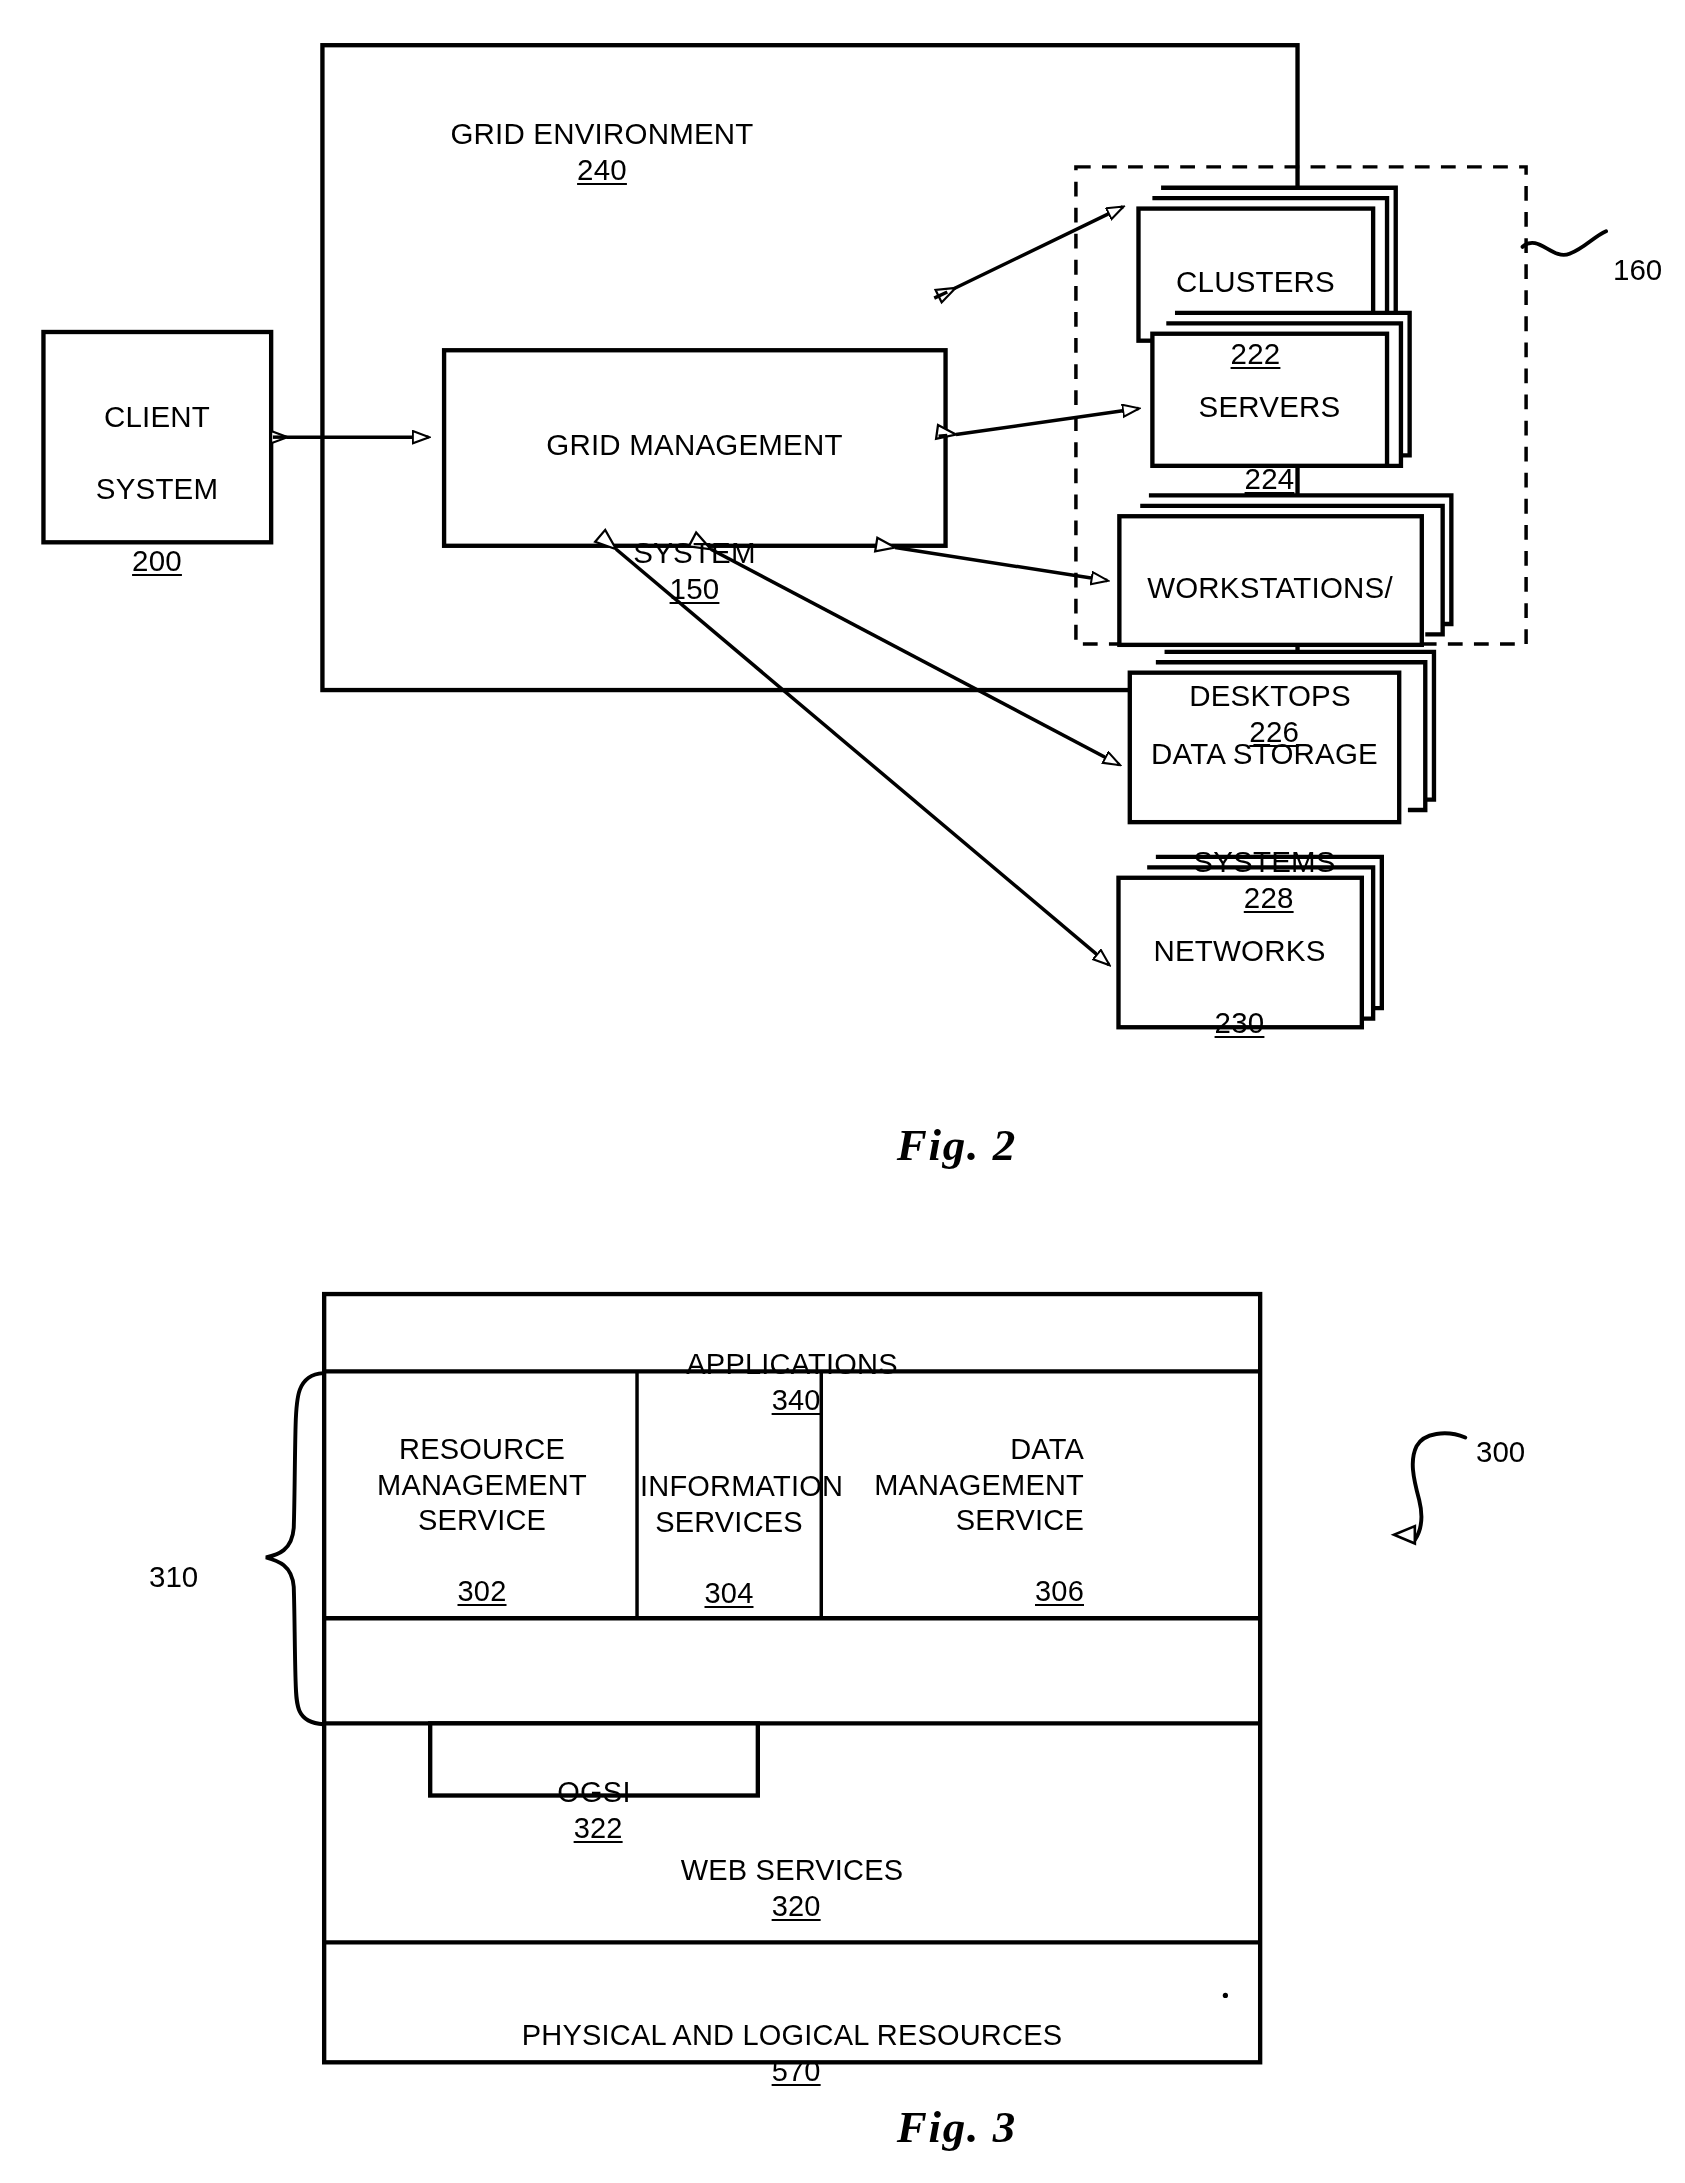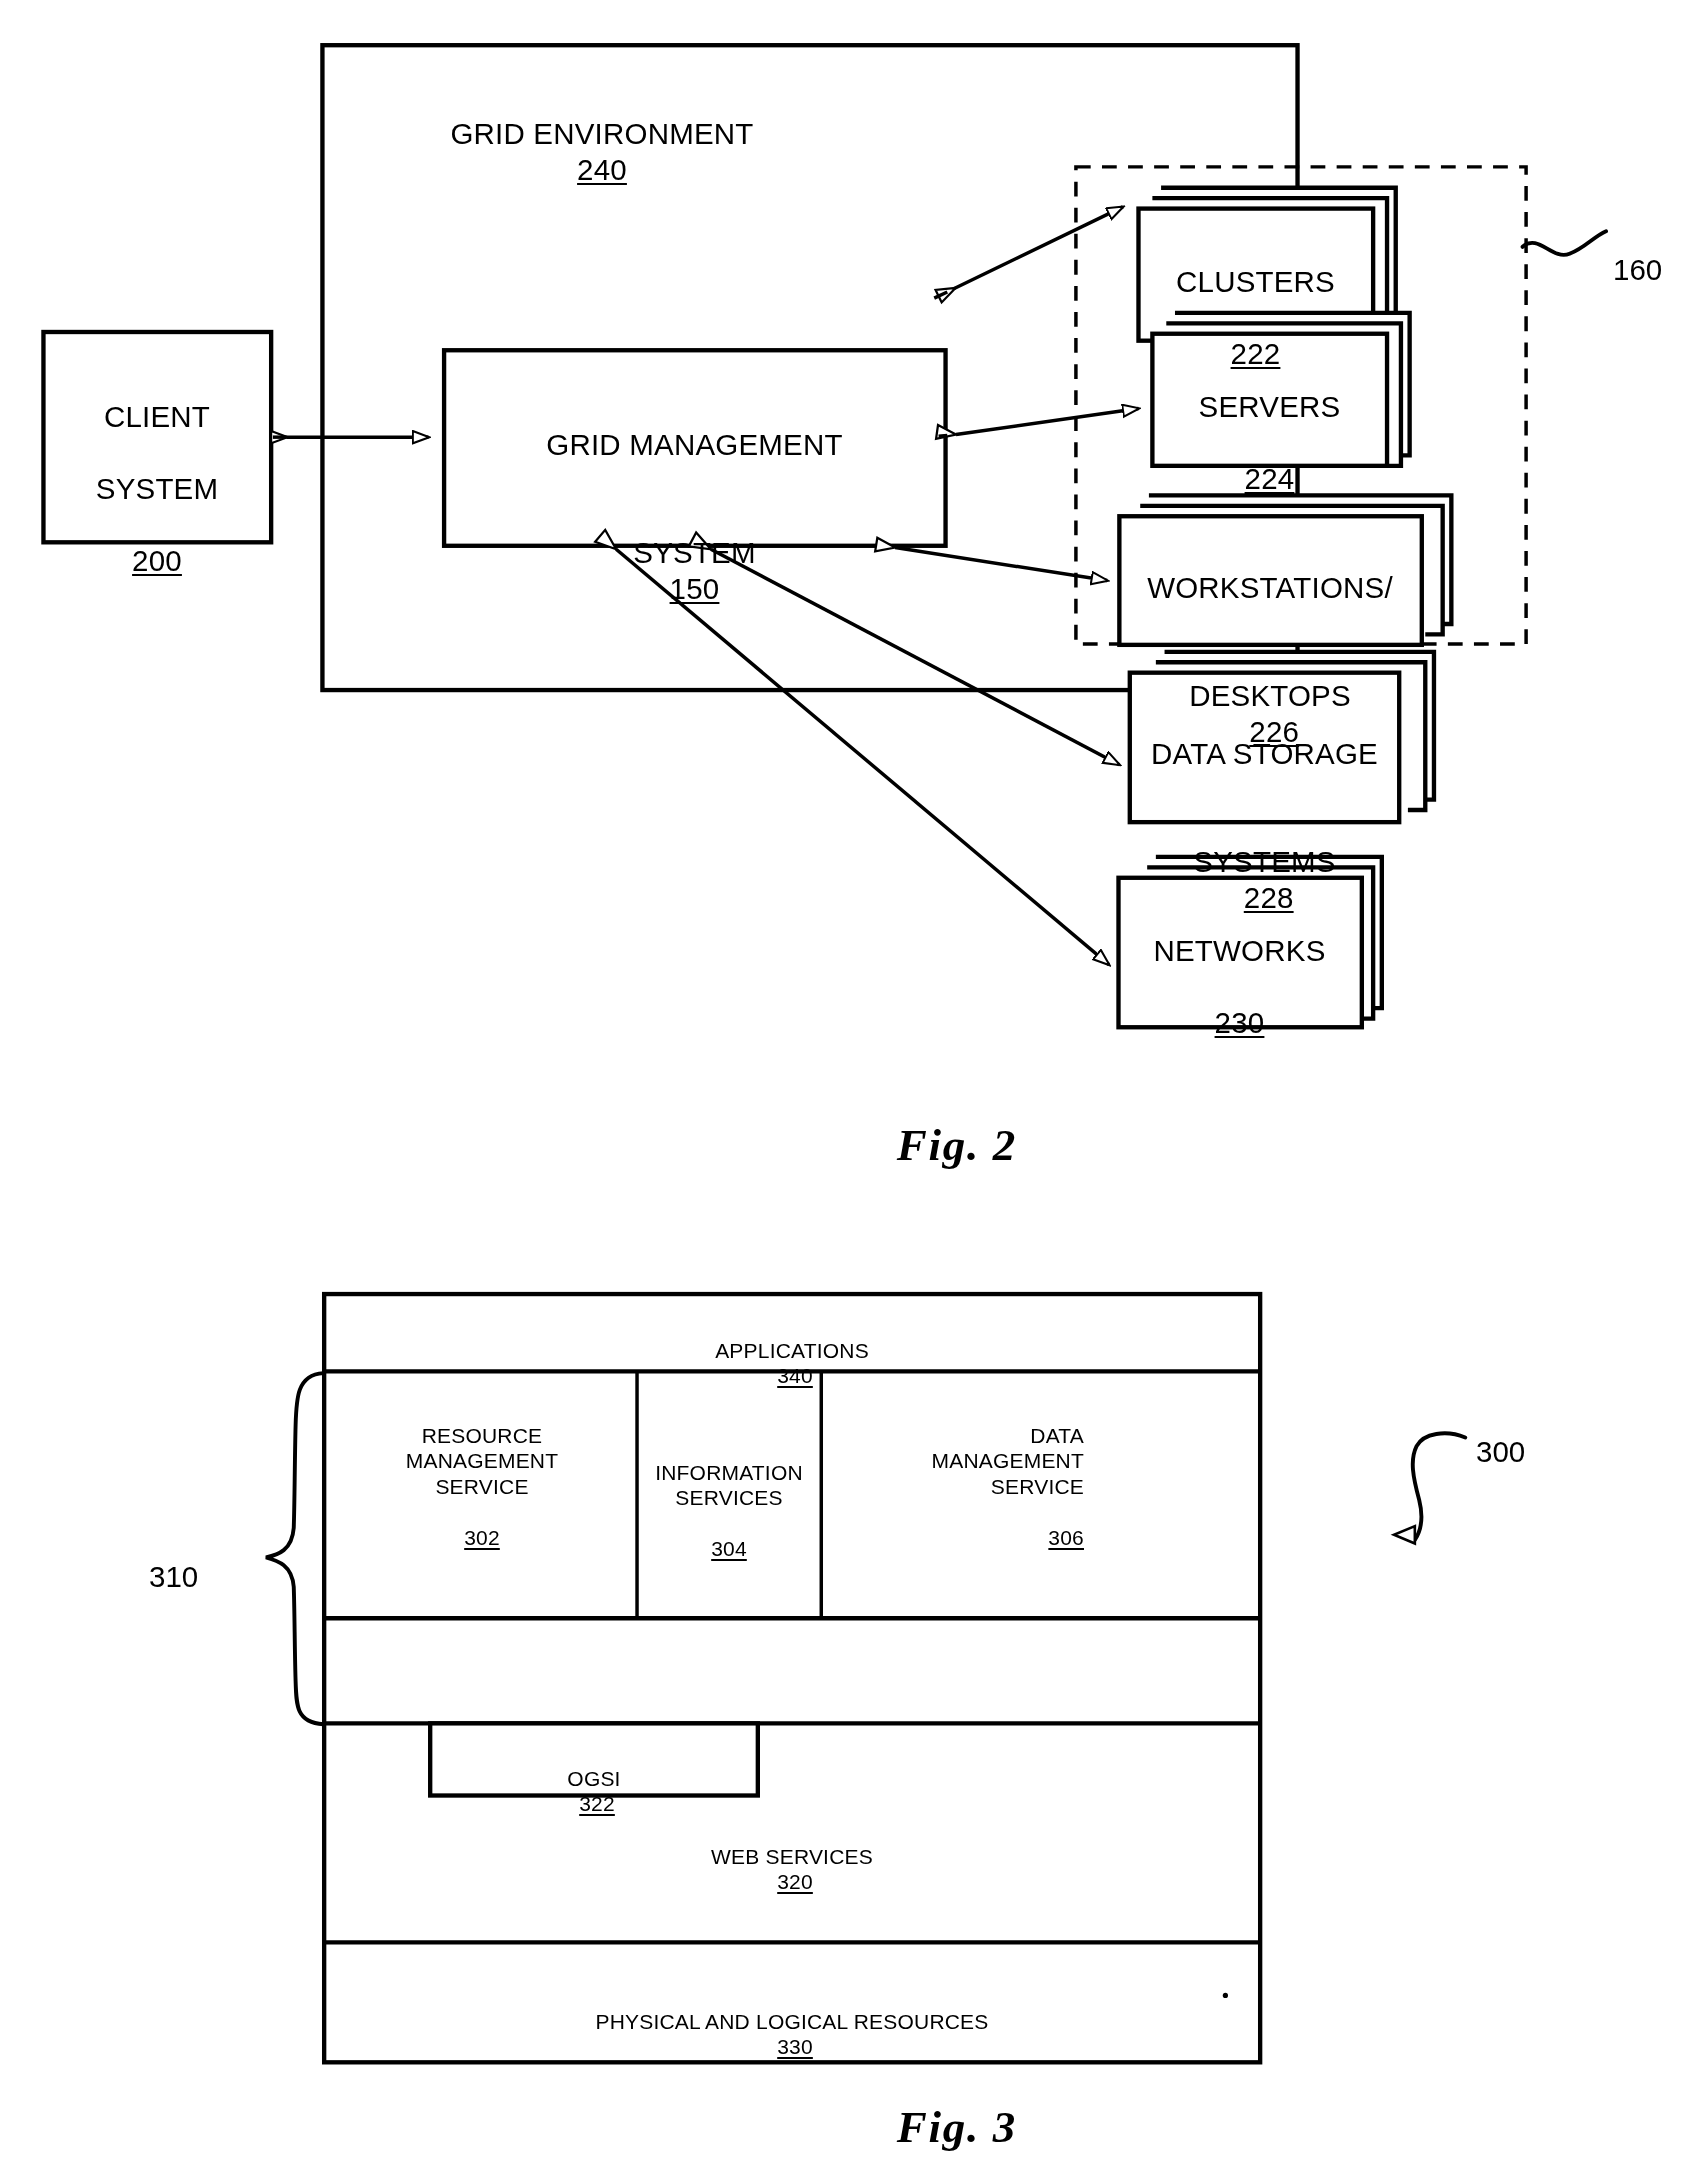--- a/index.html
+++ b/index.html
@@ -28,21 +28,21 @@
   
   .lbl {
     position: absolute;
     text-align: center;
     line-height: 1.22;
     letter-spacing: 0.2px;
     white-space: pre-line;
     font-weight: 400;
   }
   .u { text-decoration: underline; text-underline-offset: 2.6px; }
-  .t33 { font-size: 21px; }
+  .t33 { font-size: 29px; }
   .t34 { font-size: 29.5px; }
 
   .figcap {
     position: absolute;
     font-family: "Liberation Serif", serif;
     font-style: italic;
     font-weight: 700;
     font-size: 45px;
     letter-spacing: 1.7px;
     text-align: right;
@@ -290,21 +290,21 @@
     <span>&nbsp;</span><span class="u">322</span>
   </div>
 
   <div class="lbl t33" style="left:324px; top:1818px; width:936px;">
     <span>WEB SERVICES</span>
     <span>&nbsp;</span><span class="u">320</span>
   </div>
 
   <div class="lbl t33" style="left:324px; top:1983px; width:936px;">
     <span>PHYSICAL AND LOGICAL RESOURCES</span>
-    <span>&nbsp;</span><span class="u">330</span>
+    <span>&nbsp;</span><span class="u">570</span>
   </div>
 
   <div class="reflbl" style="left:149px; top:1540px;">
     <span>310</span>
   </div>
 
   <div class="reflbl" style="left:1476px; top:1415px;">
     <span>300</span>
   </div>
 

